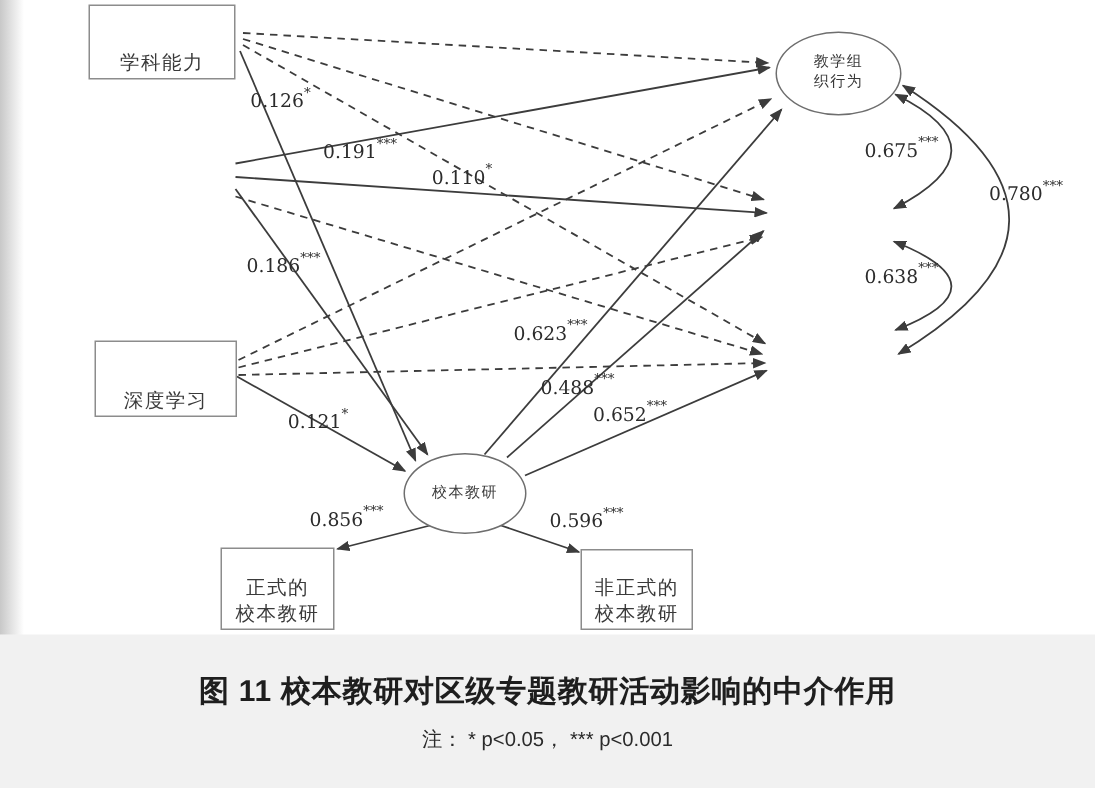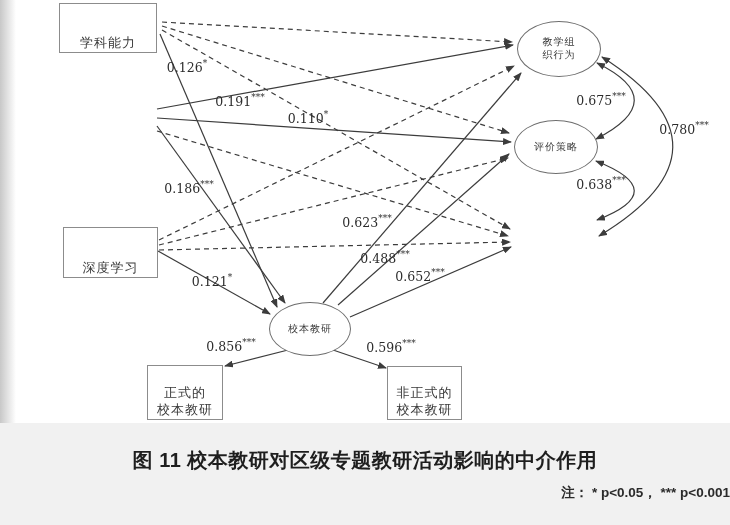--- a/index.html
+++ b/index.html
@@ -33,22 +33,22 @@
     position:absolute; transform:translate(-50%,-50%); white-space:nowrap;
     font-size:12.5px; color:#2c2c2c; font-family:"DejaVu Serif", serif;
   }
   .coef .sig { font-size:9px; vertical-align:top; position:relative; top:-2px; letter-spacing:0; }
   .fig-caption {
     position:absolute; left:0; top:447px; width:730px; text-align:center;
     font-family:"Liberation Sans", sans-serif; font-weight:bold;
     font-size:20px; color:#1e1e1e; letter-spacing:0.5px;
   }
   .fig-note {
-    position:absolute; left:0; top:484px; width:730px; text-align:right;
-    font-family:"Liberation Sans", sans-serif; font-size:13.5px; color:#2a2a2a;font-weight:bold;
+    position:absolute; left:0; top:484px; width:730px; text-align:center;
+    font-family:"Liberation Sans", sans-serif; font-size:13.5px; color:#2a2a2a;
   }
 </style>
 </head>
 <body>
 
 <div class="stage">
 
   <div class="caption-strip"></div>
 
   <svg class="wires" width="730" height="430" viewBox="0 0 730 430">
@@ -93,23 +93,20 @@
     <span>学科能力</span>
   </div>
   <div class="node-box" style="left:63px; top:227px; width:95px; height:51px;">
     <span>深度学习</span>
   </div>
 
   <div class="node-ellipse" style="left:517px; top:21px; width:84px; height:56px;">
     <div>教学组</div>
     <div>织行为</div>
   </div>
-  <div class="node-ellipse" style="left:514px; top:120px; width:84px; height:54px;">
-    <span>评价策略</span>
-  </div>
   <div class="node-ellipse" style="left:269px; top:302px; width:82px; height:54px;">
     <span>校本教研</span>
   </div>
 
   <div class="node-box" style="left:147px; top:365px; width:76px; height:55px;">
     <div>正式的</div>
     <div>校本教研</div>
   </div>
   <div class="node-box" style="left:387px; top:366px; width:75px; height:54px;">
     <div>非正式的</div>
@@ -118,21 +115,21 @@
 
   <span class="coef" style="left:187px; top:67px;">
     <span>0.126</span><span class="sig">*</span>
   </span>
   <span class="coef" style="left:240px; top:101px;">
     <span>0.191</span><span class="sig">***</span>
   </span>
   <span class="coef" style="left:280px; top:118px;margin-left:28px;">
     <span>0.110</span><span class="sig">*</span>
   </span>
-  <span class="coef" style="left:189px; top:188px;">
+  <span class="coef" style="left:189px; top:177px;">
     <span>0.186</span><span class="sig">***</span>
   </span>
   <span class="coef" style="left:212px; top:281px;text-align:center;">
     <span>0.121</span><span class="sig">*</span>
   </span>
   <span class="coef" style="left:367px; top:222px;">
     <span>0.623</span><span class="sig">***</span>
   </span>
   <span class="coef" style="left:385px; top:258px;">
     <span>0.488</span><span class="sig">***</span>

